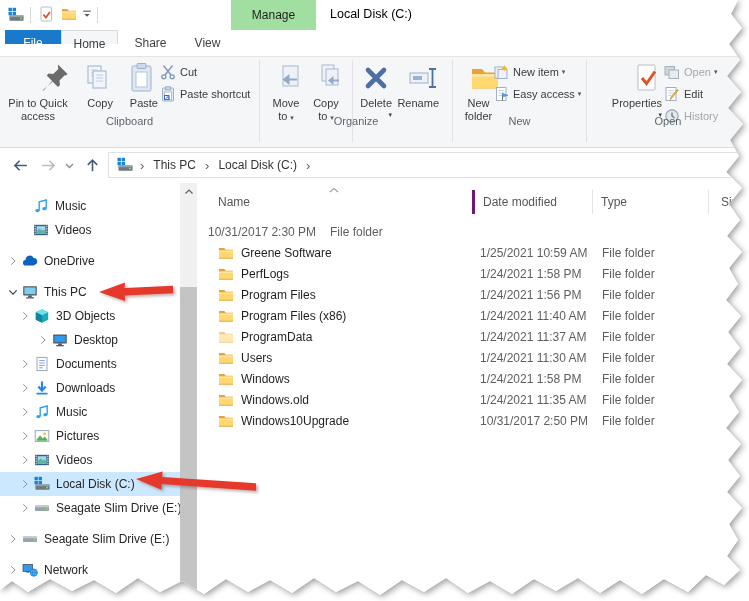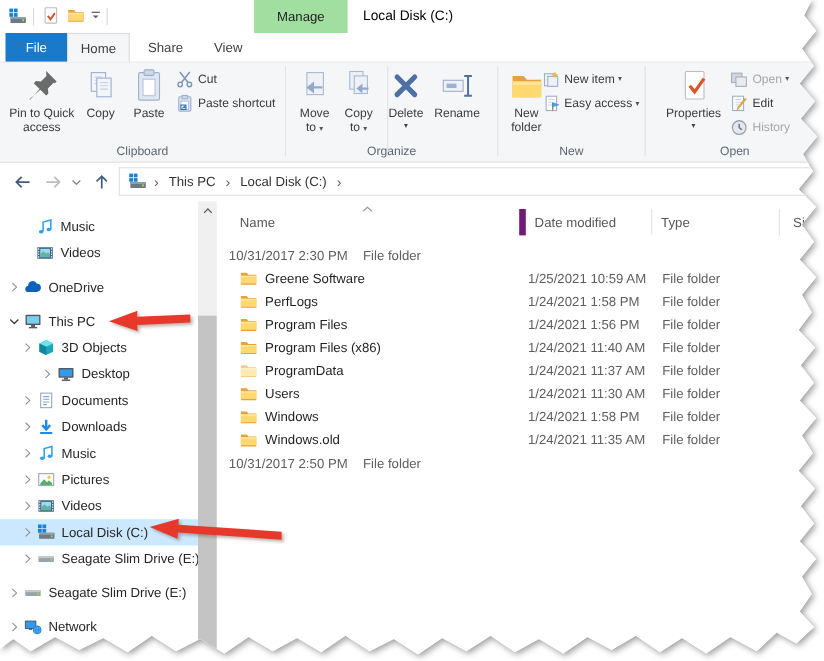--- a/index.html
+++ b/index.html
@@ -16,36 +16,36 @@
   .titlebar{position:absolute;top:0;left:0;width:749px;height:30px;background:#fff;}
   .app-ic{position:absolute;left:8px;top:7px;}
   .qsep{position:absolute;top:7px;width:1px;height:16px;background:#d8d8d8;}
   .qbtn{position:absolute;top:6px;width:20px;height:18px;border:0;background:transparent;padding:0;cursor:default;}
   .manage-tab{position:absolute;left:231px;top:0;width:85px;height:30px;background:#a1dfa1;
     display:flex;align-items:center;justify-content:center;font-size:12px;color:#1f1f1f;}
   .win-title{position:absolute;left:330px;top:7px;font-size:12.5px;color:#000;}
 
   
   .tabsrow{position:absolute;top:30px;left:0;width:749px;height:27px;background:#fff;border-bottom:1px solid #e4e5e6;box-sizing:border-box;display:flex;}
-  .tab{height:26px;line-height:26px;font-size:12px;color:#3f3f3f;text-align:center;box-sizing:border-box;}
+  .tab{height:14px;line-height:26px;font-size:12px;color:#3f3f3f;text-align:center;box-sizing:border-box;}
   .tab-file{width:56px;margin-left:5px;background:#1979ca;color:#fff;}
   .tab-home{width:57px;background:#f5f6f7;border:1px solid #dadbdc;border-bottom:0;margin-bottom:-1px;}
   .tab-share{width:55px;margin-left:5px;}
   .tab-view{width:49px;margin-left:5px;}
   .tab-ctx{position:absolute;left:231px;top:30px;width:85px;height:26px;line-height:26px;}
 
   
   .ribbon{position:absolute;top:57px;left:0;width:749px;height:91px;background:#f5f6f7;border-bottom:1px solid #dadbdc;box-sizing:border-box;}
   .rgroup{position:absolute;top:0;height:90px;}
   .gbig{display:flex;align-items:flex-start;padding-top:3px;}
-  .bigbtn{display:flex;flex-direction:column;align-items:center;}
+  .bigbtn{display:flex;flex-direction:column;align-items:flex-end;}
   .bicon{height:36px;display:flex;align-items:center;}
   .blabel{font-size:11px;line-height:12.5px;text-align:center;color:#3b3b3b;margin-top:1px;}
   .bdown{font-size:7px;color:#444;line-height:8px;margin-top:1px;}
-  .glabel{position:absolute;bottom:3px;left:0;right:0;text-align:center;font-size:11px;color:#5d6670;}
+  .glabel{position:absolute;bottom:20px;left:0;right:0;text-align:center;font-size:11px;color:#5d6670;}
   .gsep{position:absolute;top:3px;height:82px;width:1px;background:#e1e2e4;}
   .smallcol{position:absolute;top:4px;display:flex;flex-direction:column;}
   .srow{display:flex;align-items:center;height:22px;font-size:11px;color:#3b3b3b;white-space:nowrap;}
   .srow .ic16{margin-right:4px;}
   .da{font-size:7px;color:#555;margin-left:3px;}
   .disabled{color:#a6a6a6;}
 
   
   .addrbar{position:absolute;top:148px;left:0;width:749px;height:35px;background:#fff;}
   .navic{position:absolute;top:9px;width:17px;height:17px;}
@@ -67,21 +67,21 @@
 
   .sbar{position:absolute;left:180px;top:0;width:17px;height:418px;background:#f0f0f0;}
   .sbar-up{height:17px;display:flex;align-items:center;justify-content:center;}
   .sbar-thumb{position:absolute;left:0;top:104px;width:17px;height:314px;background:#c4c4c4;}
 
   .files{position:absolute;left:200px;top:0;right:0;height:418px;}
   .sortcaret{position:absolute;left:127px;top:2px;width:14px;height:10px;}
   .fhead{position:absolute;top:7px;left:0;display:flex;height:24px;font-size:12px;color:#575757;}
   .fh{box-sizing:border-box;height:24px;line-height:24px;padding-left:8px;white-space:nowrap;}
   .fh0{width:272px;padding-left:18px;}
-  .fh1{width:120px;border-left:6px solid #701a75;}
+  .fh1{width:120px;border-left:3px solid #701a75;}
   .fh2{width:116px;border-left:1px solid #e4e4e4;}
   .fh3{width:60px;border-left:1px solid #e4e4e4;padding-left:12px;}
   .frows{position:absolute;top:38px;left:0;}
   .frow{display:flex;height:21px;align-items:center;}
   .fc{font-size:12px;box-sizing:border-box;white-space:nowrap;}
   .fc0{width:272px;padding-left:18px;display:flex;align-items:center;color:#1f1f1f;}
   .fc0 .ic16{margin-right:7px;flex:none;}
   .fc1{width:120px;padding-left:8px;color:#5e5e5e;}
   .fc2{width:116px;padding-left:10px;color:#5e5e5e;}
   .faded .ic16{opacity:.55;}
@@ -649,20 +649,28 @@
                     <path d="M1 3h5.3l1.5 1.8H15v9H1z" fill="#e9a23b"></path>
                     <path d="M1 5.6h14v7.2H1z" fill="#ffd86f"></path>
                     <path d="M1 5.6h14v1.5H1z" fill="#ffe49c"></path>
                   </svg></span>
                 <span>Windows.old</span>
               </div>
               <div class="fc fc1">1/24/2021 11:35 AM</div>
               <div class="fc fc2">File folder</div>
             </div>
             <div class="frow">
+              <div class="fc fc0">
+                <span class="ic ic16"><svg viewBox="0 0 16 16">
+                    <path d="M1 3h5.3l1.5 1.8H15v9H1z" fill="#e9a23b"></path>
+                    <path d="M1 5.6h14v7.2H1z" fill="#ffd86f"></path>
+                    <path d="M1 5.6h14v1.5H1z" fill="#ffe49c"></path>
+                  </svg></span>
+                <span>Windows10Upgrade</span>
+              </div>
               <div class="fc fc1">10/31/2017 2:50 PM</div>
               <div class="fc fc2">File folder</div>
             </div>
           </div>
     </div>
   </div>
 
   <svg class="annot" width="749" height="601">
     <g style="filter:drop-shadow(2px 2px 1.5px rgba(80,30,20,.35))">
       <polygon id="arrow1" points="99,292 125,282.5 124.6,288 173,285.8 173,293.2 124.8,295.5 125,301" fill="#e6392b"></polygon>

